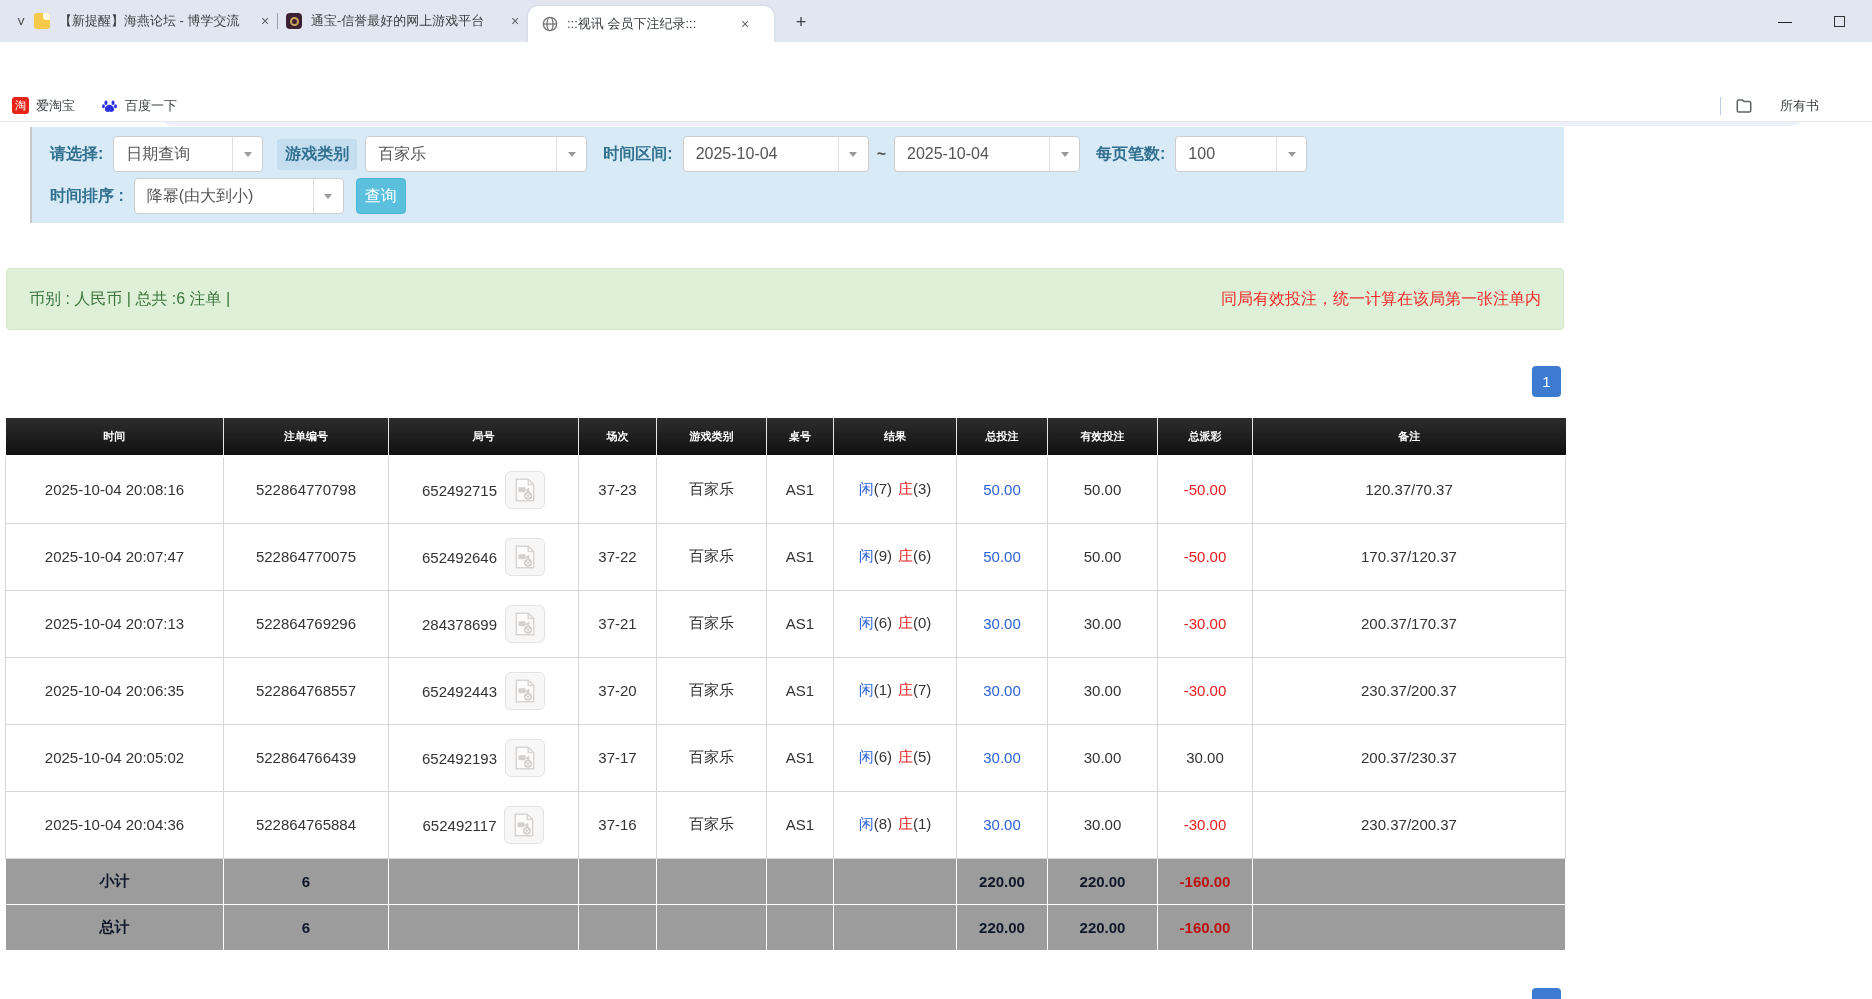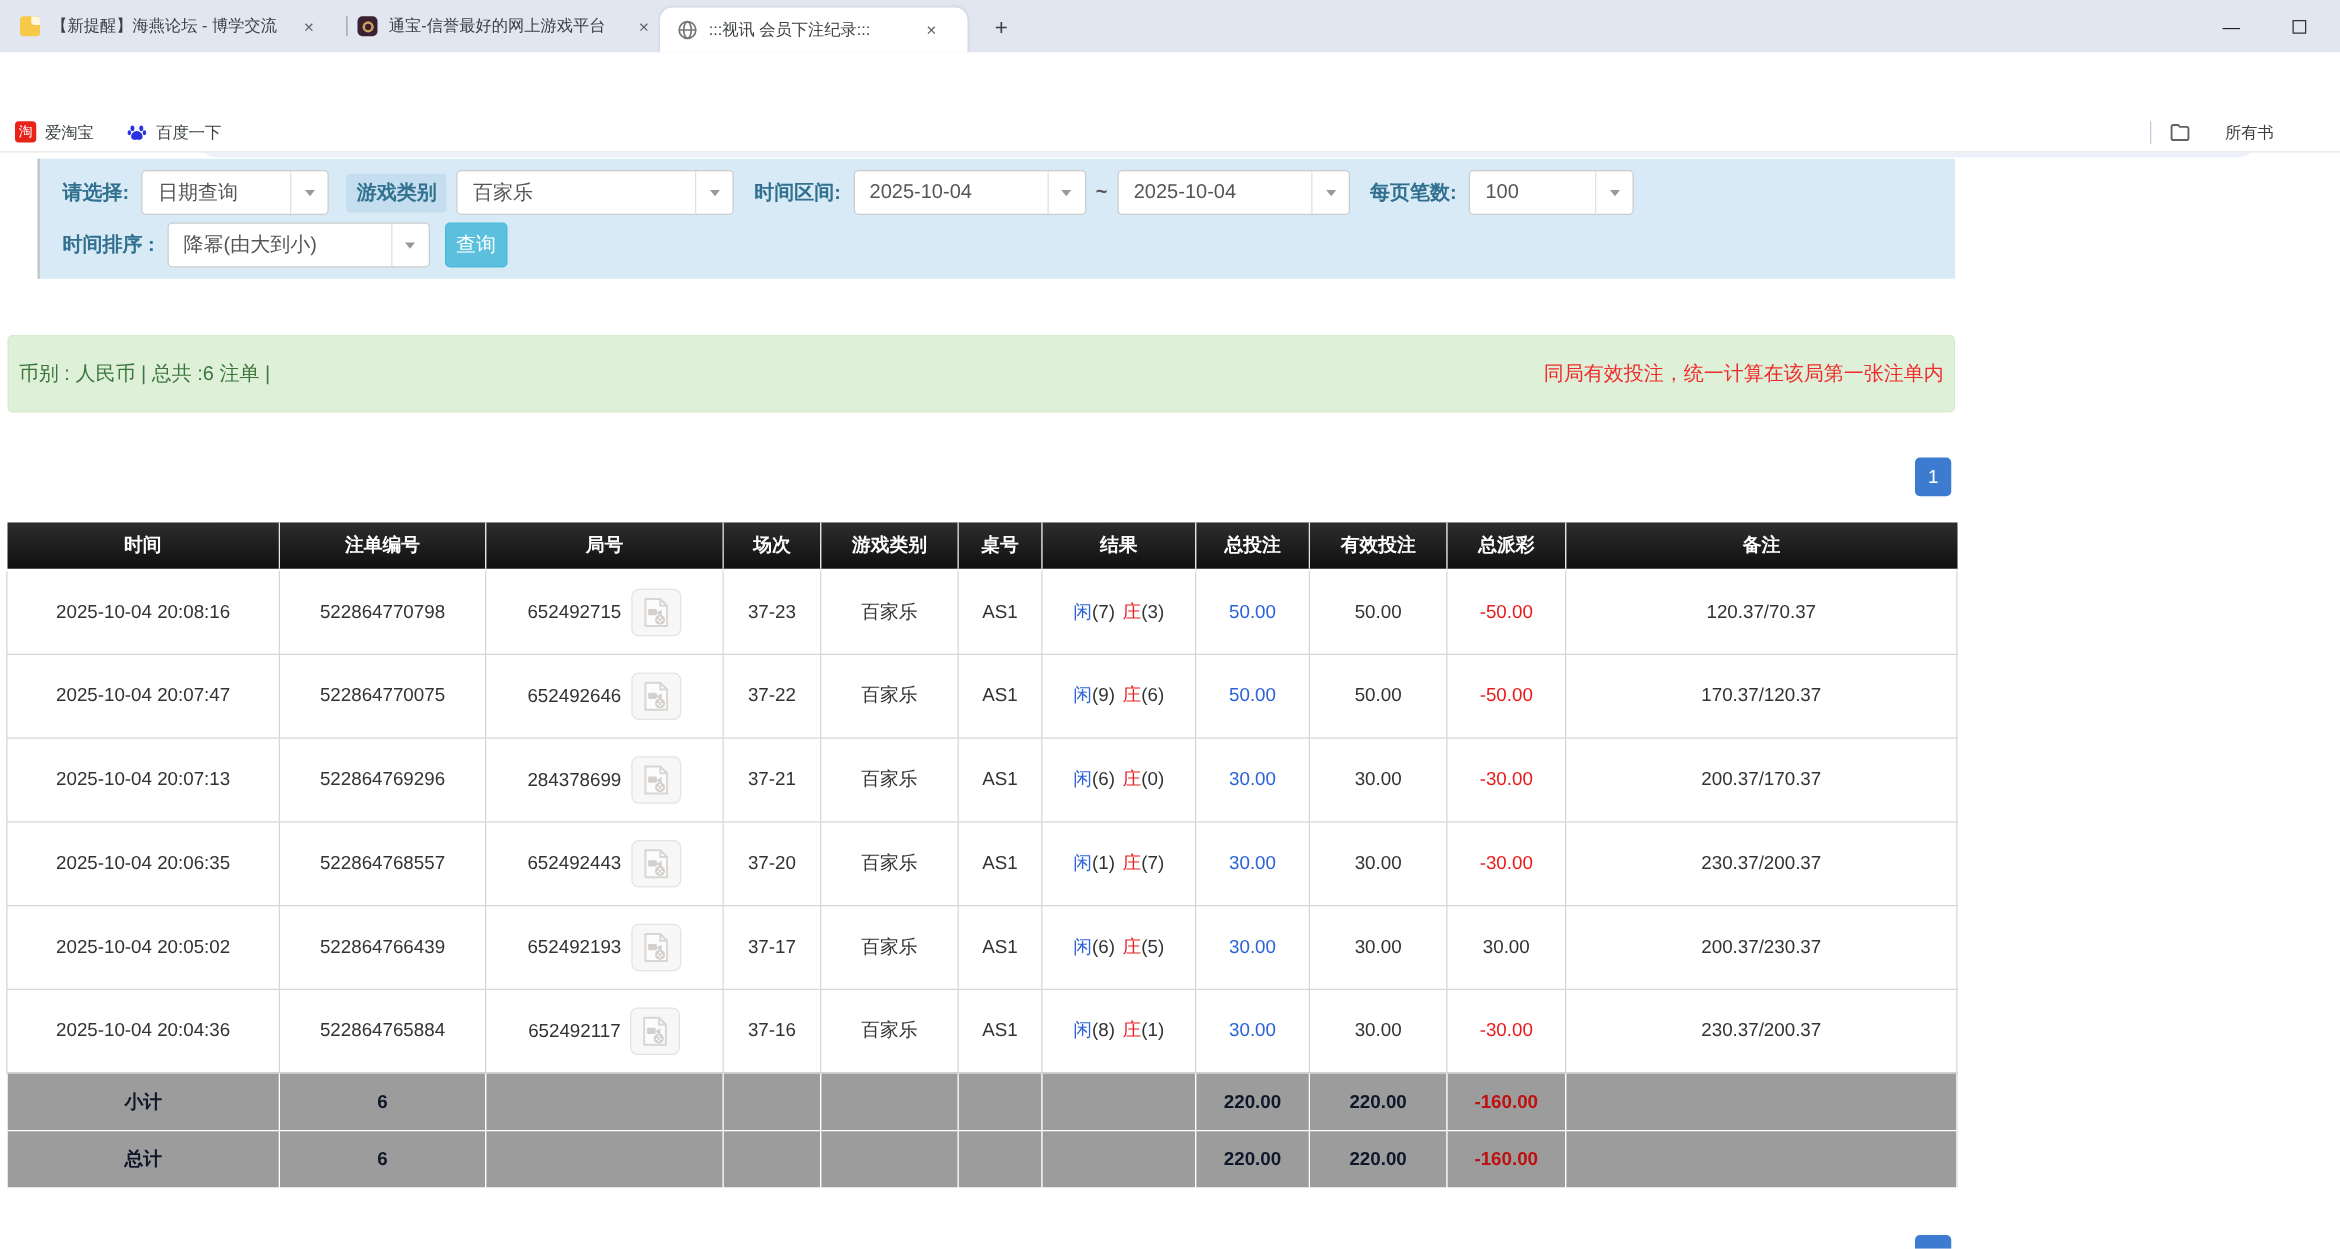--- a/index.html
+++ b/index.html
@@ -9,21 +9,21 @@
 
   
   .tabbar{position:absolute;left:0;top:0;width:1872px;height:42px;background:#e2e6f0;}
   .tab-search{position:absolute;left:8px;top:9px;width:26px;height:26px;border-radius:50%;
     display:flex;align-items:center;justify-content:center;color:#444;font-size:14px;cursor:pointer;}
   .tab{position:absolute;top:0;height:42px;display:flex;align-items:center;font-size:13px;color:#3c4043;}
   .tab .fav{width:16px;height:16px;margin-right:9px;flex:none;}
   .tab .t-title{white-space:nowrap;overflow:hidden;text-overflow:clip;flex:1;}
   .tab .close{width:18px;height:18px;margin-left:8px;border-radius:50%;flex:none;
     display:flex;align-items:center;justify-content:center;font-size:14px;color:#5f6368;cursor:pointer;}
-  .tab1{left:16px;width:240px;}
+  .tab1{left:34px;width:240px;}
   .tab2{left:286px;width:238px;}
   .tab-active{left:528px;width:246px;top:6px;height:36px;background:#fff;border-radius:10px 10px 0 0;
     padding:0 20px 0 14px;box-shadow:0 0 3px rgba(0,0,0,.12);}
   .tab-sep{position:absolute;left:277px;top:13px;width:1px;height:16px;background:#9aa0a6;}
   .newtab{position:absolute;left:788px;top:9px;width:26px;height:26px;border-radius:50%;
     display:flex;align-items:center;justify-content:center;font-size:18px;color:#3c4043;cursor:pointer;}
   .fav-note{background:#f7c948;border-radius:3px;position:relative;overflow:hidden;}
   .fav-note:after{content:"";position:absolute;right:0;top:0;width:7px;height:7px;background:#fff7e0;
     border-bottom-left-radius:3px;}
   .fav-dark{background:#3a2030;border-radius:4px;display:flex;align-items:center;justify-content:center;}
@@ -69,34 +69,34 @@
     border-top:5px solid #999;}
   .w-select{width:150px}.w-game{width:222px}.w-date{width:186px}.w-limit{width:132px}.w-sort{width:210px}
   .tilde{font-size:16px;color:#555;margin:0 8px;font-weight:bold;}
   .btn-query{background:#5bc0de;color:#fff;border:1px solid #46b8da;border-radius:4px;height:36px;
     width:50px;font-size:16px;margin-left:12px;cursor:pointer;
     font-family:"Liberation Sans","DejaVu Sans",sans-serif;}
 
   
   .summary{position:absolute;left:6px;top:268px;width:1558px;height:62px;background:#dff0d8;
     border:1px solid #d6e9c6;border-radius:4px;display:flex;align-items:center;
-    justify-content:space-between;padding:0 8px;font-size:16px;}
+    justify-content:space-between;padding:0 22px;font-size:16px;}
   .summary-left{color:#3c763d;}
   .summary-right{color:#f02b2b;}
 
   
   .pager-top{position:absolute;left:1532px;top:366px;width:29px;height:31px;background:#3d7bd0;
     color:#fff;border-radius:4px;display:flex;align-items:center;justify-content:center;
     font-size:15px;cursor:pointer;}
   .pager-bottom{position:absolute;left:1532px;top:988px;width:29px;height:11px;background:#3d7bd0;
     border-radius:4px 4px 0 0;cursor:pointer;}
 
   
   table{position:absolute;left:5px;top:418px;width:1560px;border-collapse:collapse;table-layout:fixed;}
-  th{background:linear-gradient(#2d2d2d,#101010);color:#fff;font-size:15px;font-weight:bold;
+  th{background:linear-gradient(#2d2d2d,#101010);color:#fff;font-size:11px;font-weight:bold;
     height:38px;border-right:1px solid #e6e6e6;border-bottom:2px solid #fff;}
   th:last-child{border-right:none;}
   tbody td{border:1px solid #d6d6d6;text-align:center;font-size:15px;color:#333;height:67px;
     background:#fff;vertical-align:middle;}
   .round-cell span{vertical-align:middle;}
   .vid-btn{display:inline-flex;align-items:center;justify-content:center;width:40px;height:38px;
     margin-left:8px;background:#f7f7f7;border:1px solid #e3e3e3;border-radius:6px;cursor:pointer;
     vertical-align:middle;}
   .p-blue{color:#2b63d9;}
   .b-red{color:#e81c1c;}

